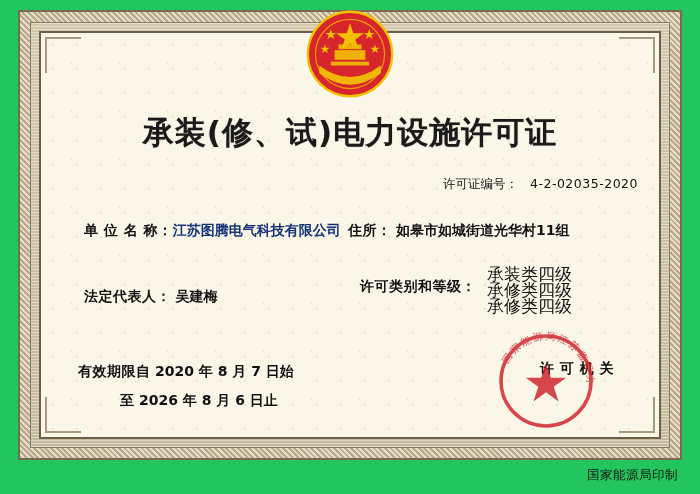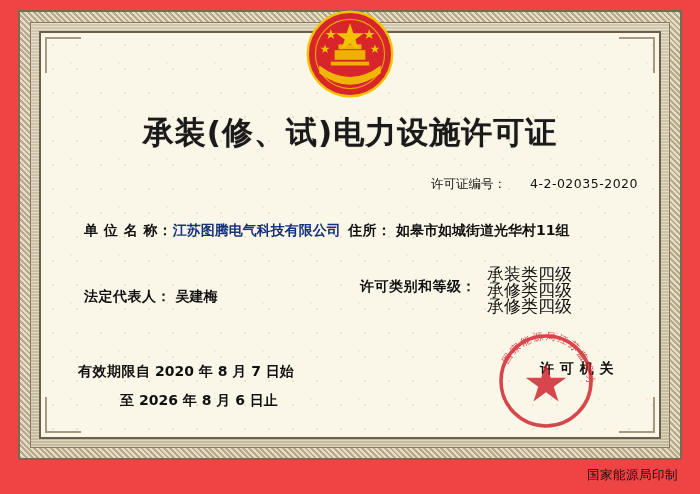--- a/index.html
+++ b/index.html
@@ -10,21 +10,21 @@
     width: 700px;
     height: 494px;
     background: #ffffff;
     font-family: "Liberation Sans", sans-serif;
     overflow: hidden;
   }
   #certificate {
     position: relative;
     width: 700px;
     height: 494px;
-    background: #ef4444;
+    background: #22c55e;
   }
   
   .frame-outer {
     position: absolute;
     left: 18px;
     top: 10px;
     width: 664px;
     height: 450px;
     border: 2px solid #7a6a52;
     background:
@@ -106,21 +106,21 @@
     position: absolute;
     right: 62px;
     top: 176px;
     font-size: 12.5px;
     color: #111;
     font-family: "DejaVu Sans", "Liberation Sans", sans-serif;
     z-index: 4;
     white-space: nowrap;
   }
   .cert-no .num {
-    margin-left: 24px;
+    margin-left: 12px;
     letter-spacing: 0.5px;
   }
   
   .field {
     position: absolute;
     font-family: "DejaVu Sans", "Liberation Sans", sans-serif;
     font-size: 14px;
     color: #111;
     white-space: nowrap;
     z-index: 4;

